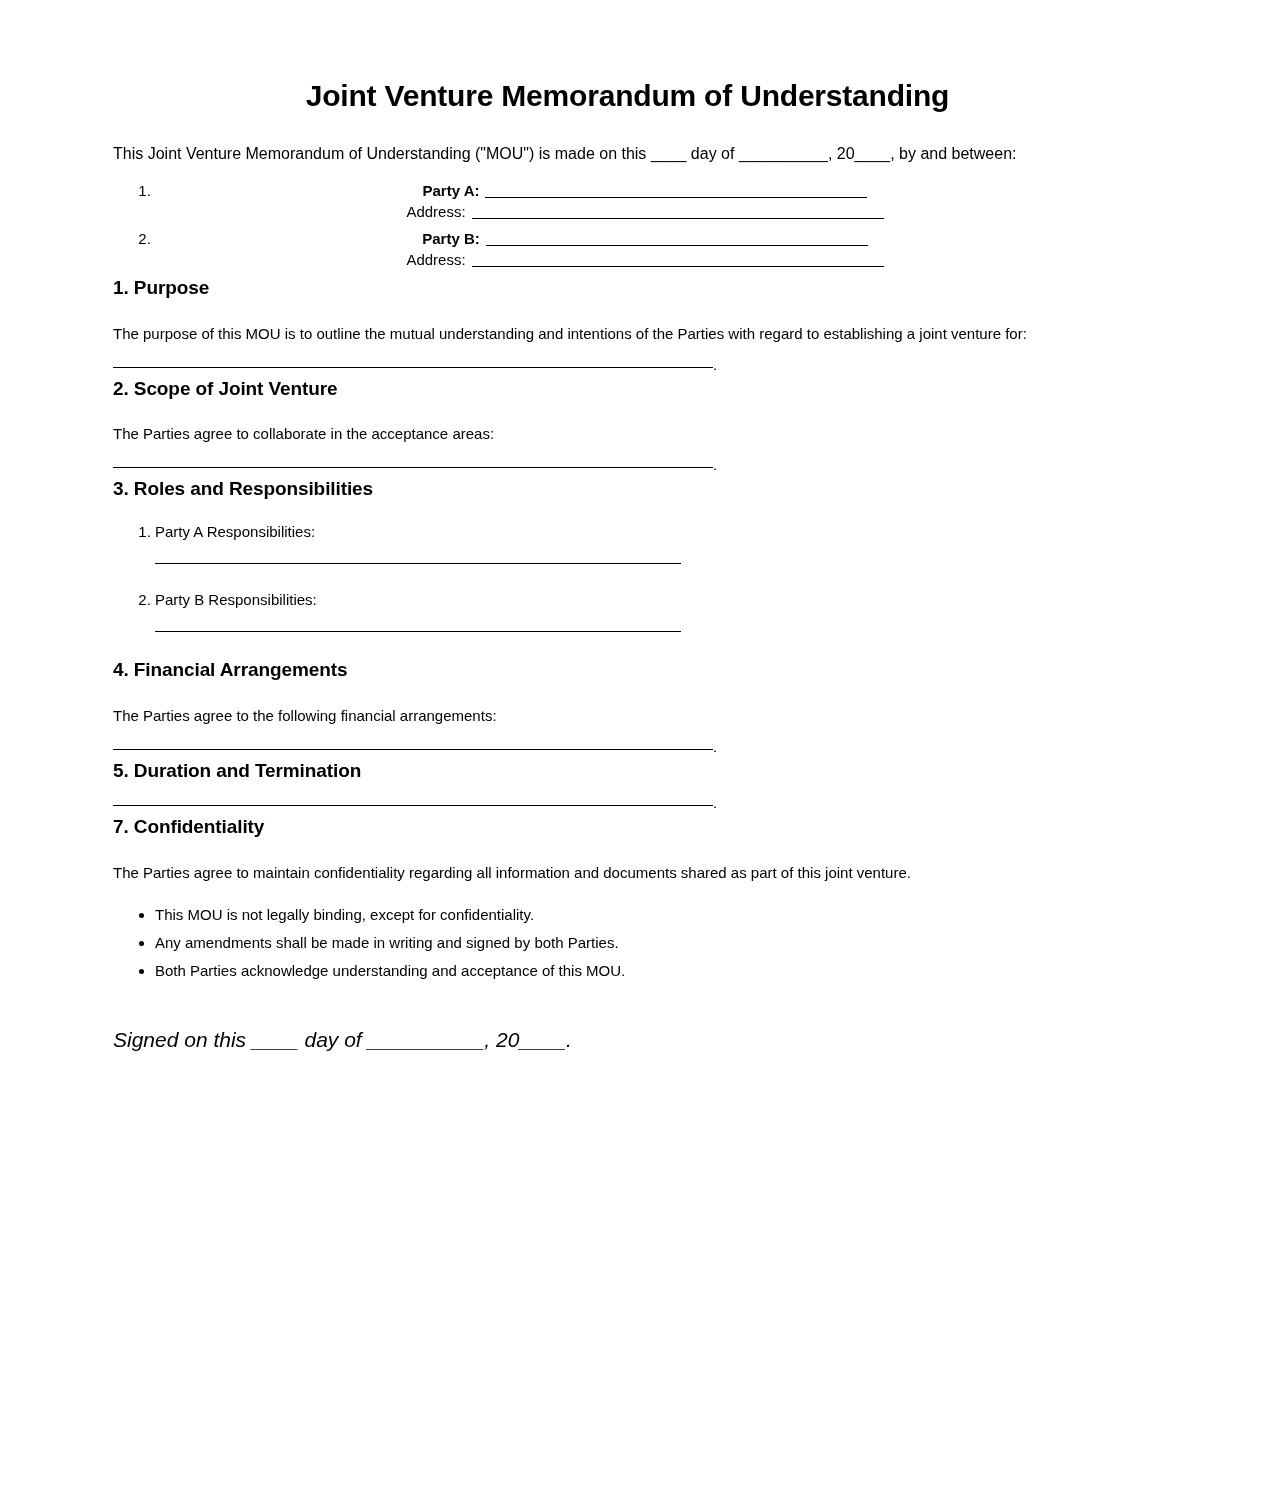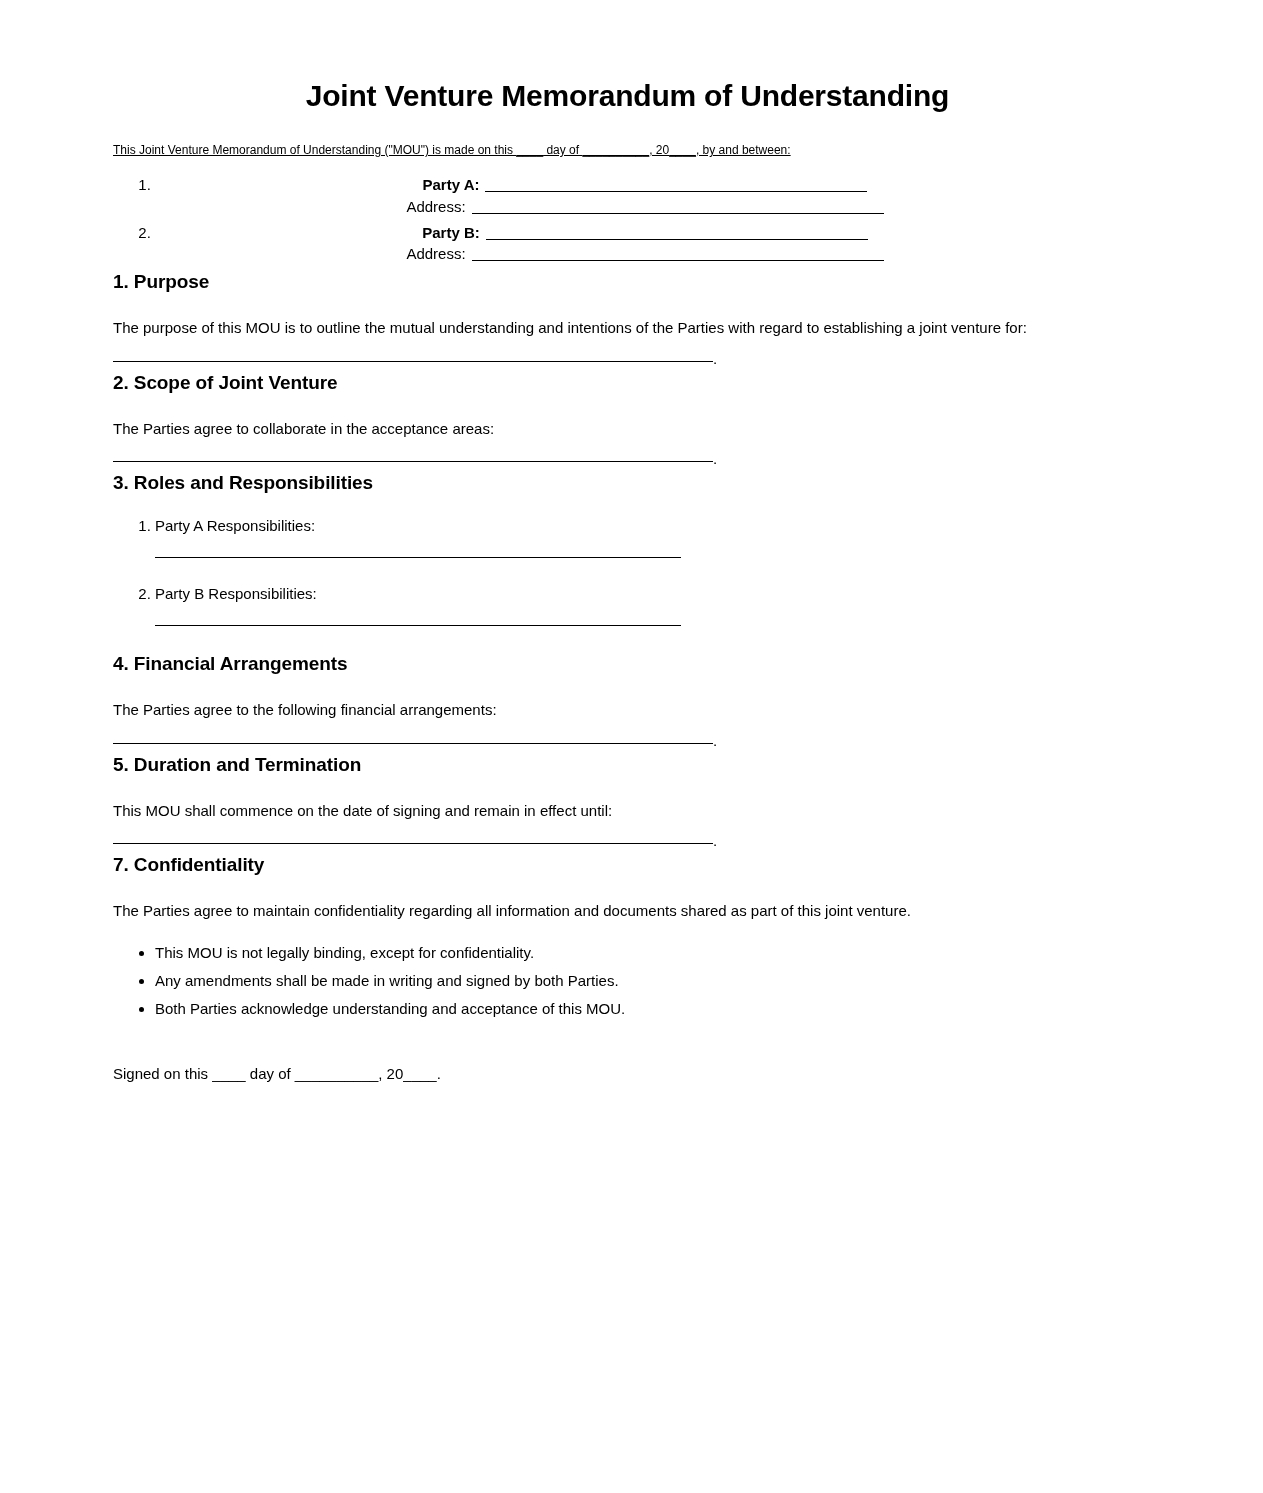--- a/index.html
+++ b/index.html
@@ -30,24 +30,23 @@
     margin: 0;
     padding: 78px 0 0 0;
     line-height: 1.2;
     letter-spacing: -0.2px;
   }
   .body-block {
     padding-left: 113px;
     padding-right: 120px;
   }
   .intro {
-    font-size: 12px;
+    font-size: 16px;
     line-height: 1.45;
     margin: 28px 0 0 0;
-    text-decoration: underline;
   }
   .blankspan {
     letter-spacing: 0px;
   }
   ol.party-list {
     margin: 16px 0 0 0;
     padding-left: 42px;
     font-size: 15px;
     line-height: 1.0;
     list-style-position: outside;
@@ -125,23 +124,24 @@
     padding-left: 42px;
     font-size: 15px;
     list-style-type: disc;
     list-style-position: outside;
   }
   ul.misc-list > li {
     margin: 0 0 7px 0;
     line-height: 1.4;
   }
   .signed-line {
-    font-size: 15px;
+    font-size: 21px;
     line-height: 1.45;
     margin: 44px 0 0 0;
+    font-style: italic;
   }
 </style>
 </head>
 <body>
 
 <div class="page">
 
   <h1 class="doc-title">Joint Venture Memorandum of Understanding</h1>
 
   <div class="body-block">
@@ -186,21 +186,20 @@
     </div>
 
     <div class="section">
       <h2 class="section-heading">4. Financial Arrangements</h2>
       <p class="section-text">The Parties agree to the following financial arrangements:</p>
       <div class="fill-line-row"><span class="rule rule-full"></span><span class="period">.</span></div>
     </div>
 
     <div class="section">
       <h2 class="section-heading">5. Duration and Termination</h2>
-      <p class="section-text">This MOU shall commence on the date of signing and remain in effect until:</p>
       <div class="fill-line-row"><span class="rule rule-full"></span><span class="period">.</span></div>
     </div>
 
     <div class="section">
       <h2 class="section-heading">7. Confidentiality</h2>
       <p class="section-text">The Parties agree to maintain confidentiality regarding all information and documents shared as part of this joint venture.</p>
     </div>
 
     <div class="section">
       <ul class="misc-list">

